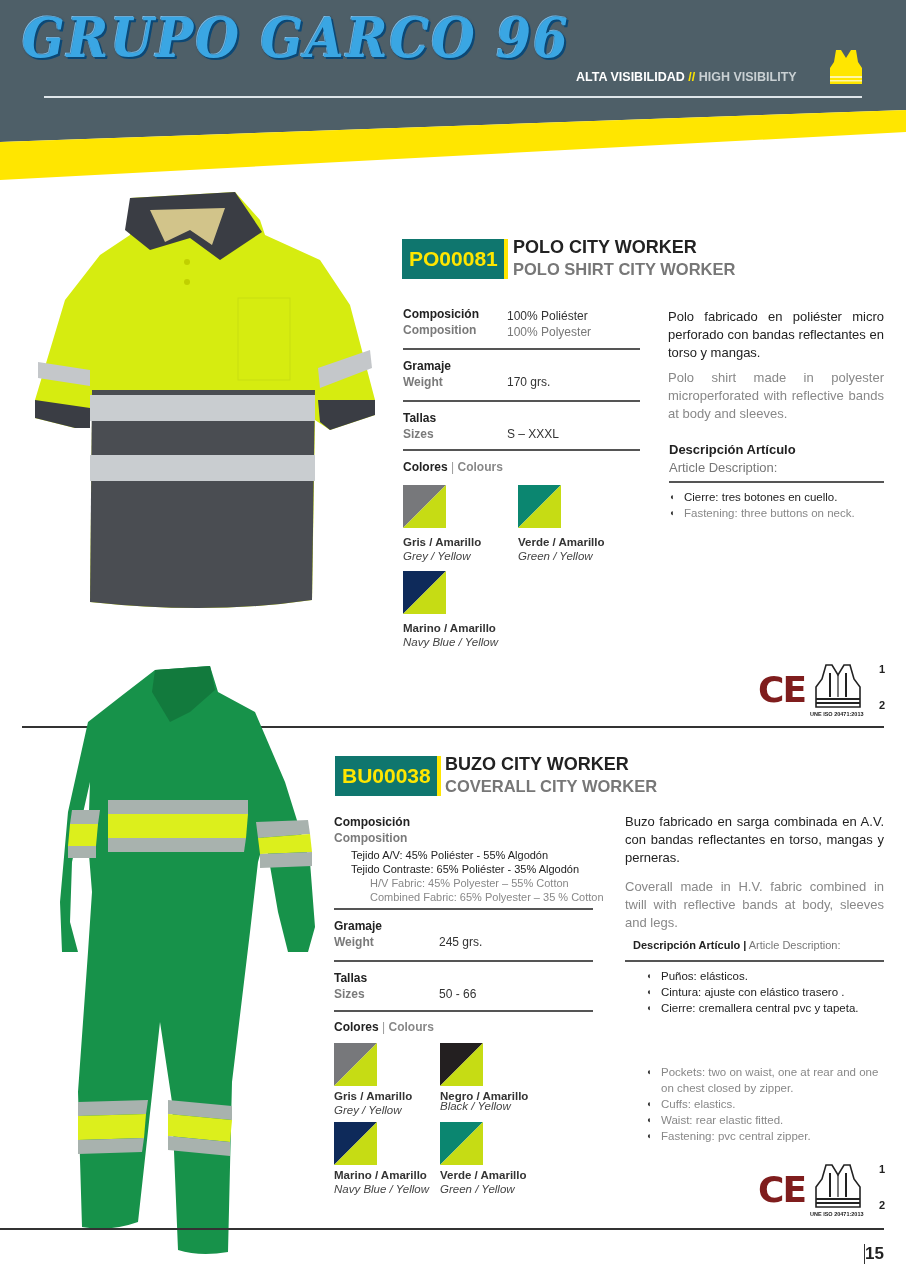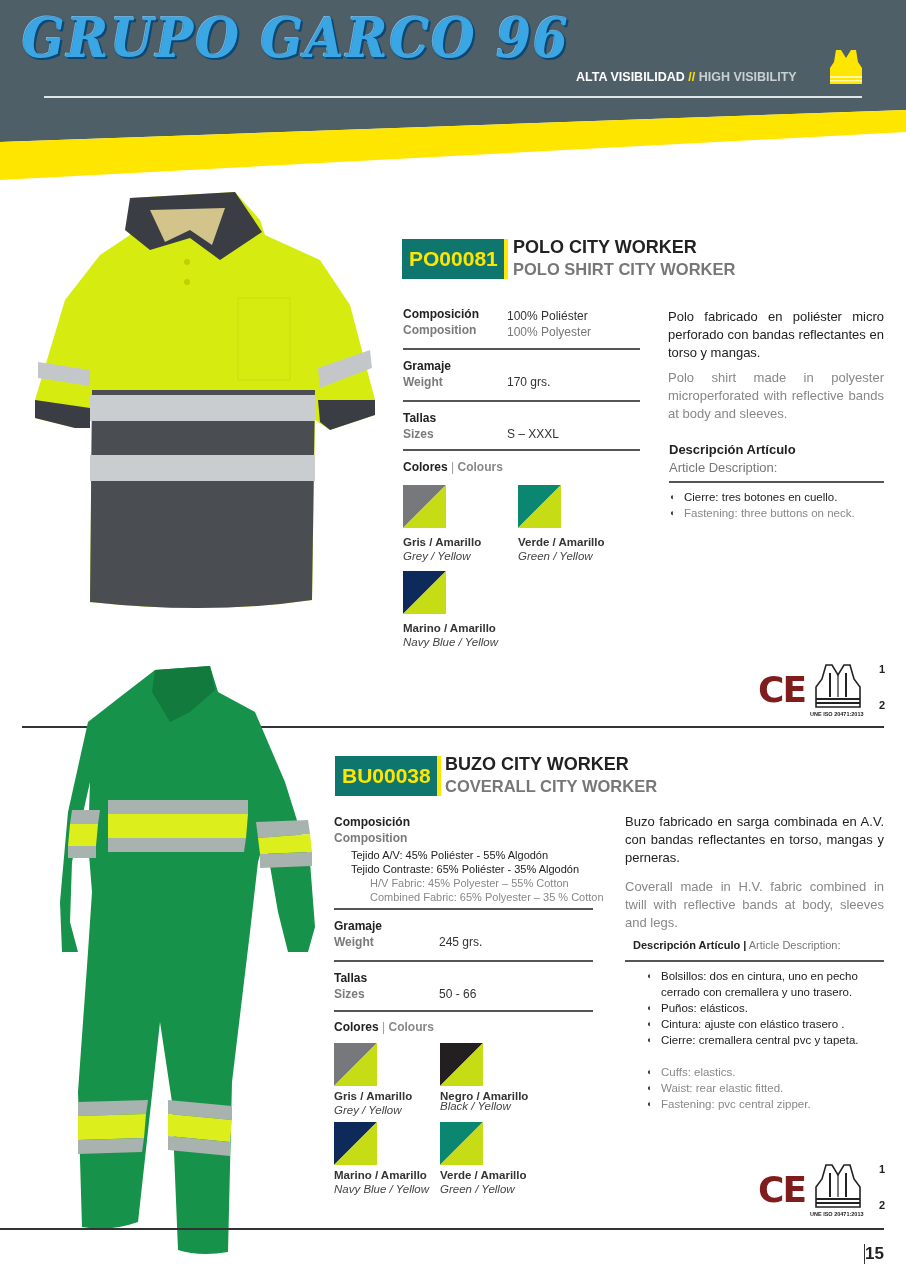--- a/index.html
+++ b/index.html
@@ -253,26 +253,26 @@
 
   <div class="desc-es" style="left:625px;top:813px;width:259px">Buzo fabricado en sarga combinada en A.V. con bandas reflectantes en torso, mangas y perneras.</div>
   <div class="desc-en" style="left:625px;top:878px;width:259px">Coverall made in H.V. fabric combined in twill with reflective bands at body, sleeves and legs.</div>
   <div class="abs" style="left:633px;top:939px;font-size:11px;white-space:nowrap">
     <span style="font-weight:bold;color:#222">Descripción Artículo</span>
     <span style="font-weight:bold;color:#222">|</span>
     <span style="color:#777">Article Description:</span>
   </div>
   <div class="rule" style="left:625px;top:960px;width:259px"></div>
   <ul class="bullets es" style="left:646px;top:968px;width:240px">
-    <li>Bolsillos: dos en cintura, uno en pecho cerrado con cremallera  y uno trasero.</li>
     <li>Puños: elásticos.</li>
     <li>Cintura: ajuste con elástico trasero .</li>
     <li>Cierre: cremallera central pvc y tapeta.</li>
   </ul>
   <ul class="bullets en" style="left:646px;top:1064px;width:240px">
+    <li>Pockets: two on waist, one at rear and one on chest closed by zipper.</li>
     <li>Cuffs: elastics.</li>
     <li>Waist: rear elastic fitted.</li>
     <li>Fastening: pvc central zipper.</li>
   </ul>
 
   <div class="cert" style="left:758px;top:1163px">
     <div class="ce">CE</div>
     <svg class="abs" style="left:56px;top:0" width="48" height="46" viewBox="0 0 48 46">
       <path d="M12,2 L18,2 L24,12 L30,2 L36,2 L40,16 L46,24 L46,44 L2,44 L2,24 L8,16 Z" fill="none" stroke="#222" stroke-width="1.6"></path>
       <line x1="16" y1="10" x2="16" y2="34" stroke="#222" stroke-width="2"></line>

